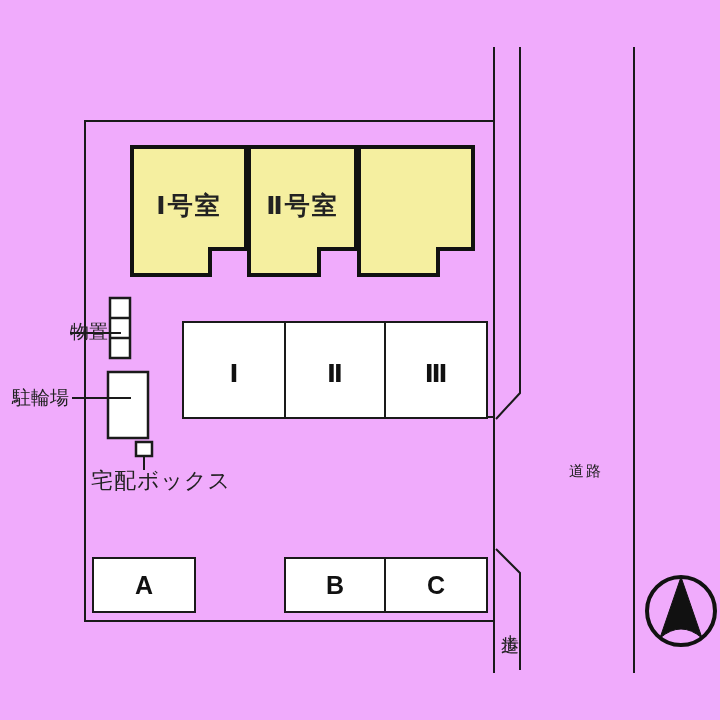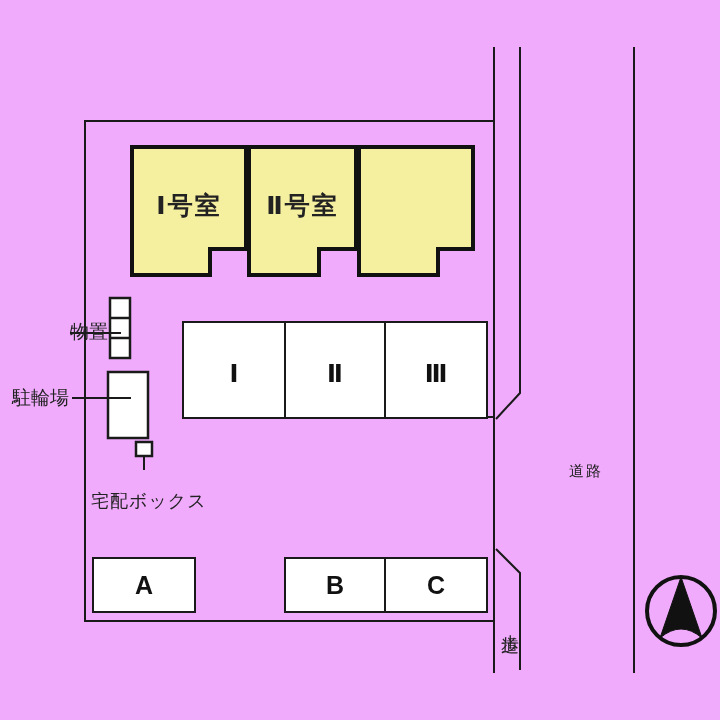--- a/index.html
+++ b/index.html
@@ -16,21 +16,21 @@
   .unit-label{
     position:absolute;text-align:center;
     font-size:25px;font-weight:bold;letter-spacing:2px;color:#222;
   }
   .stall-label{
     position:absolute;text-align:center;
     font-size:24px;font-weight:bold;color:#111;
   }
   .stall-label.latin{font-size:25px;}
   .annot{font-size:19px;color:#222;}
-  .annot-small{font-size:18px;color:#222;letter-spacing:1px;margin-top:23px;}
+  .annot-small{font-size:22px;color:#222;letter-spacing:1px;}
   .vertical-label{
     position:absolute;font-size:18px;color:#222;
     writing-mode:vertical-rl;text-orientation:upright;letter-spacing:2px;
   }
 </style>
 </head>
 <body>
 
 <div id="canvas">
 

